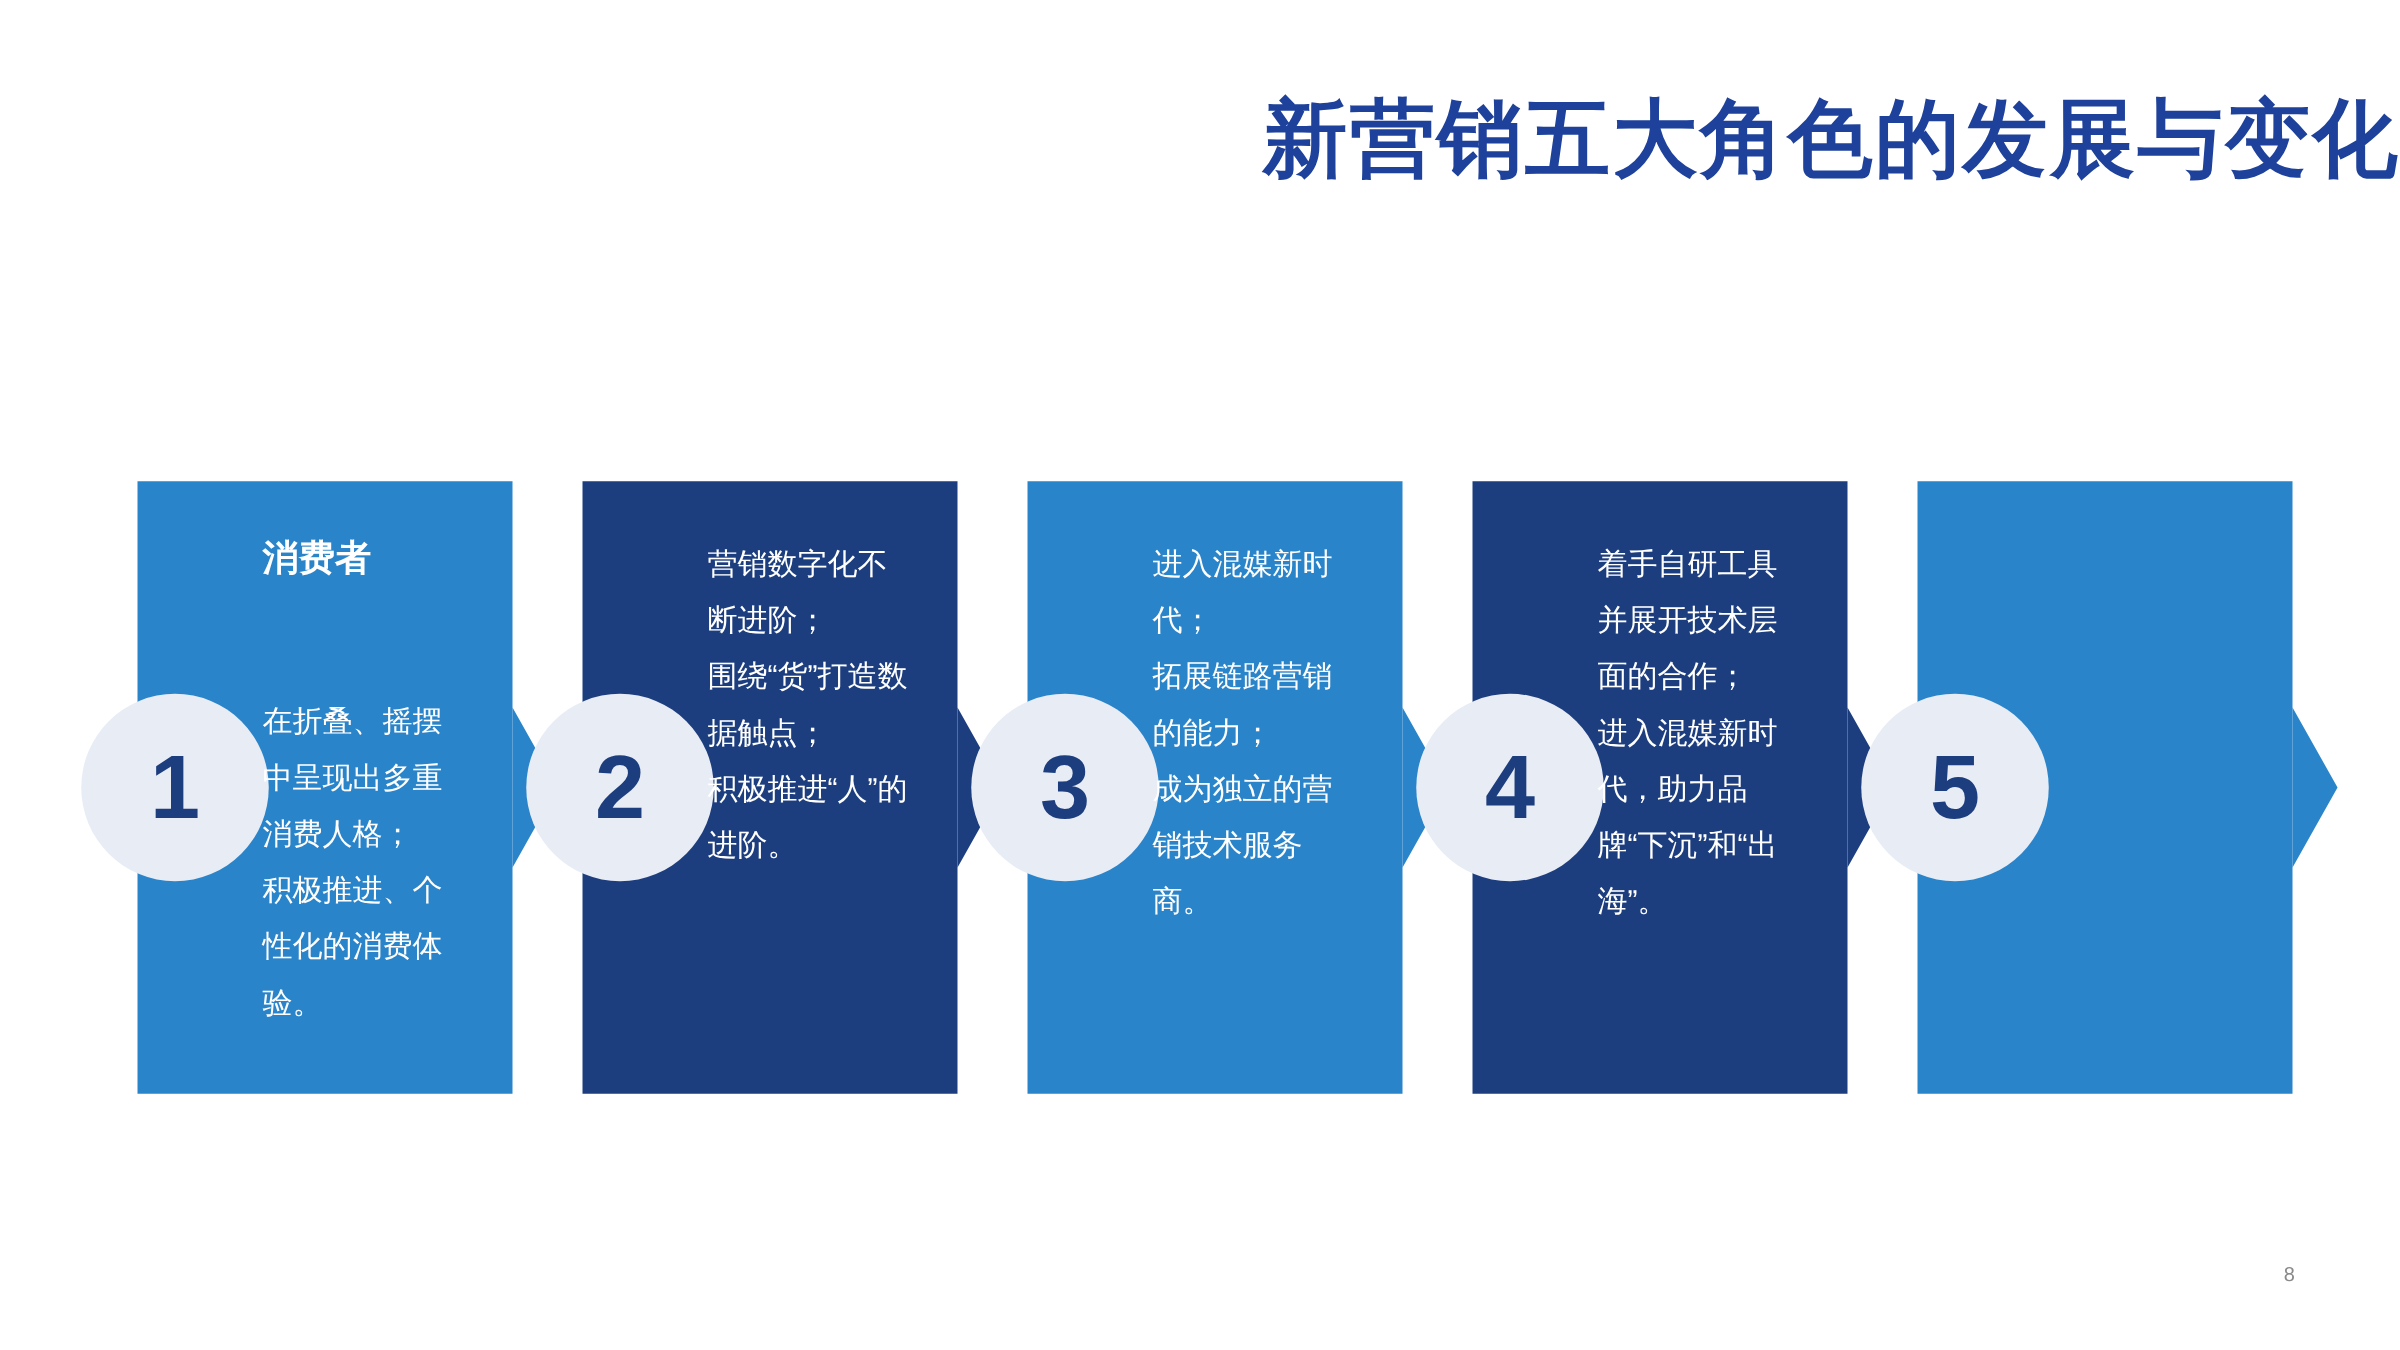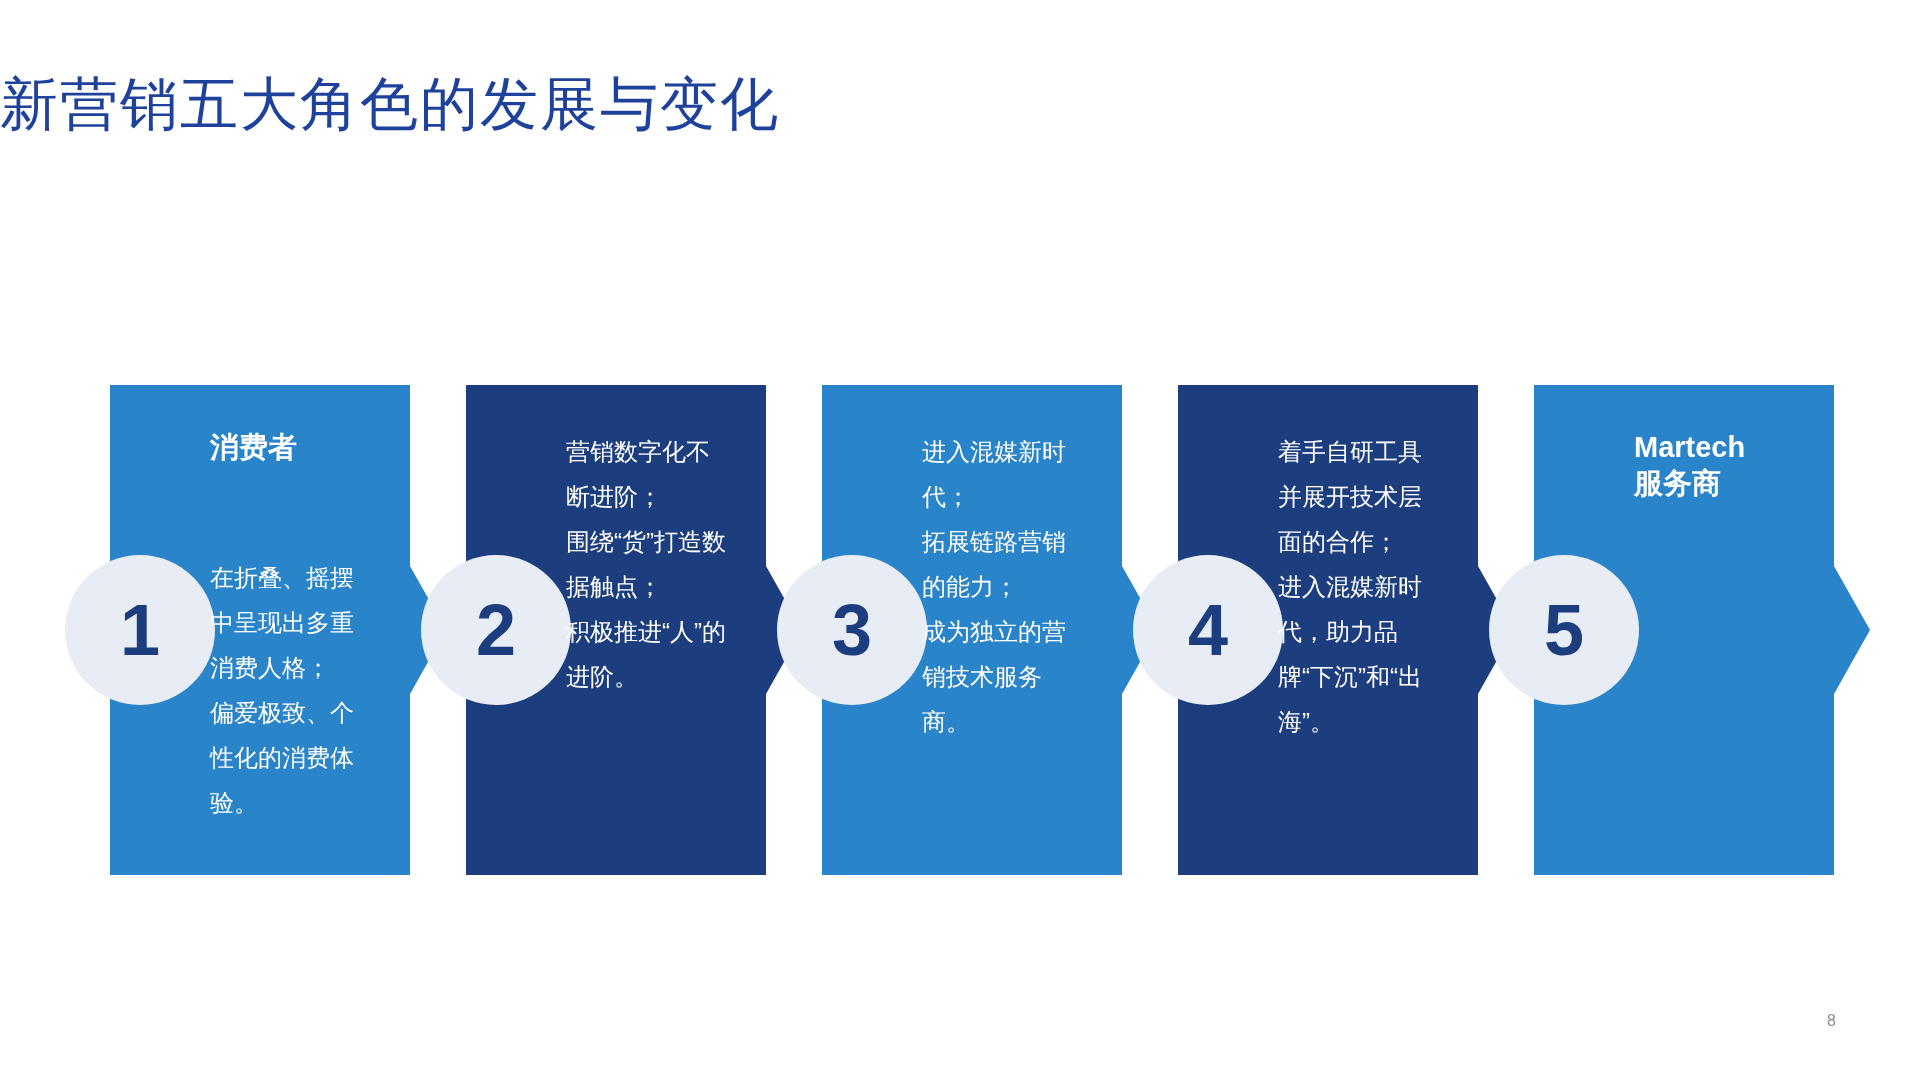--- a/index.html
+++ b/index.html
@@ -23,23 +23,23 @@
     width: 1920px;
     height: 1080px;
     background: var(--background);
     overflow: hidden;
   }
   .slide-title {
     position: absolute;
     top: 66px;
     left: 0;
     width: 100%;
-    text-align: left;
-    font-size: 58px;
-    font-weight: 400;
+    text-align: right;
+    font-size: 68px;
+    font-weight: 700;
     letter-spacing: 2px;
     color: var(--title-color);
   }
   .cards-row {
     position: absolute;
     left: 110px;
     top: 385px;
     display: flex;
     gap: 56px;
   }
@@ -119,21 +119,21 @@
 
   <div class="cards-row">
 
     <div class="card light">
       <div class="badge">
         <span class="num">1</span>
       </div>
       <div class="content">
         <h2 class="card-title">消费者</h2>
         <p class="card-body">在折叠、摇摆中呈现出多重消费人格；
-偏爱极致、个性化的消费体验。</p>
+积极推进、个性化的消费体验。</p>
       </div>
     </div>
 
     <div class="card dark">
       <div class="badge">
         <span class="num">2</span>
       </div>
       <div class="content">
         <p class="card-body">营销数字化不断进阶；
 围绕“货”打造数据触点；
@@ -160,22 +160,20 @@
         <p class="card-body">着手自研工具并展开技术层面的合作；
 进入混媒新时代，助力品牌“下沉”和“出海”。</p>
       </div>
     </div>
 
     <div class="card light">
       <div class="badge">
         <span class="num">5</span>
       </div>
       <div class="content">
-        <h2 class="card-title">Martech
-服务商</h2>
       </div>
     </div>
 
   </div>
 
   <div class="page-number">8</div>
 
 </div>
 
 </body></html>

